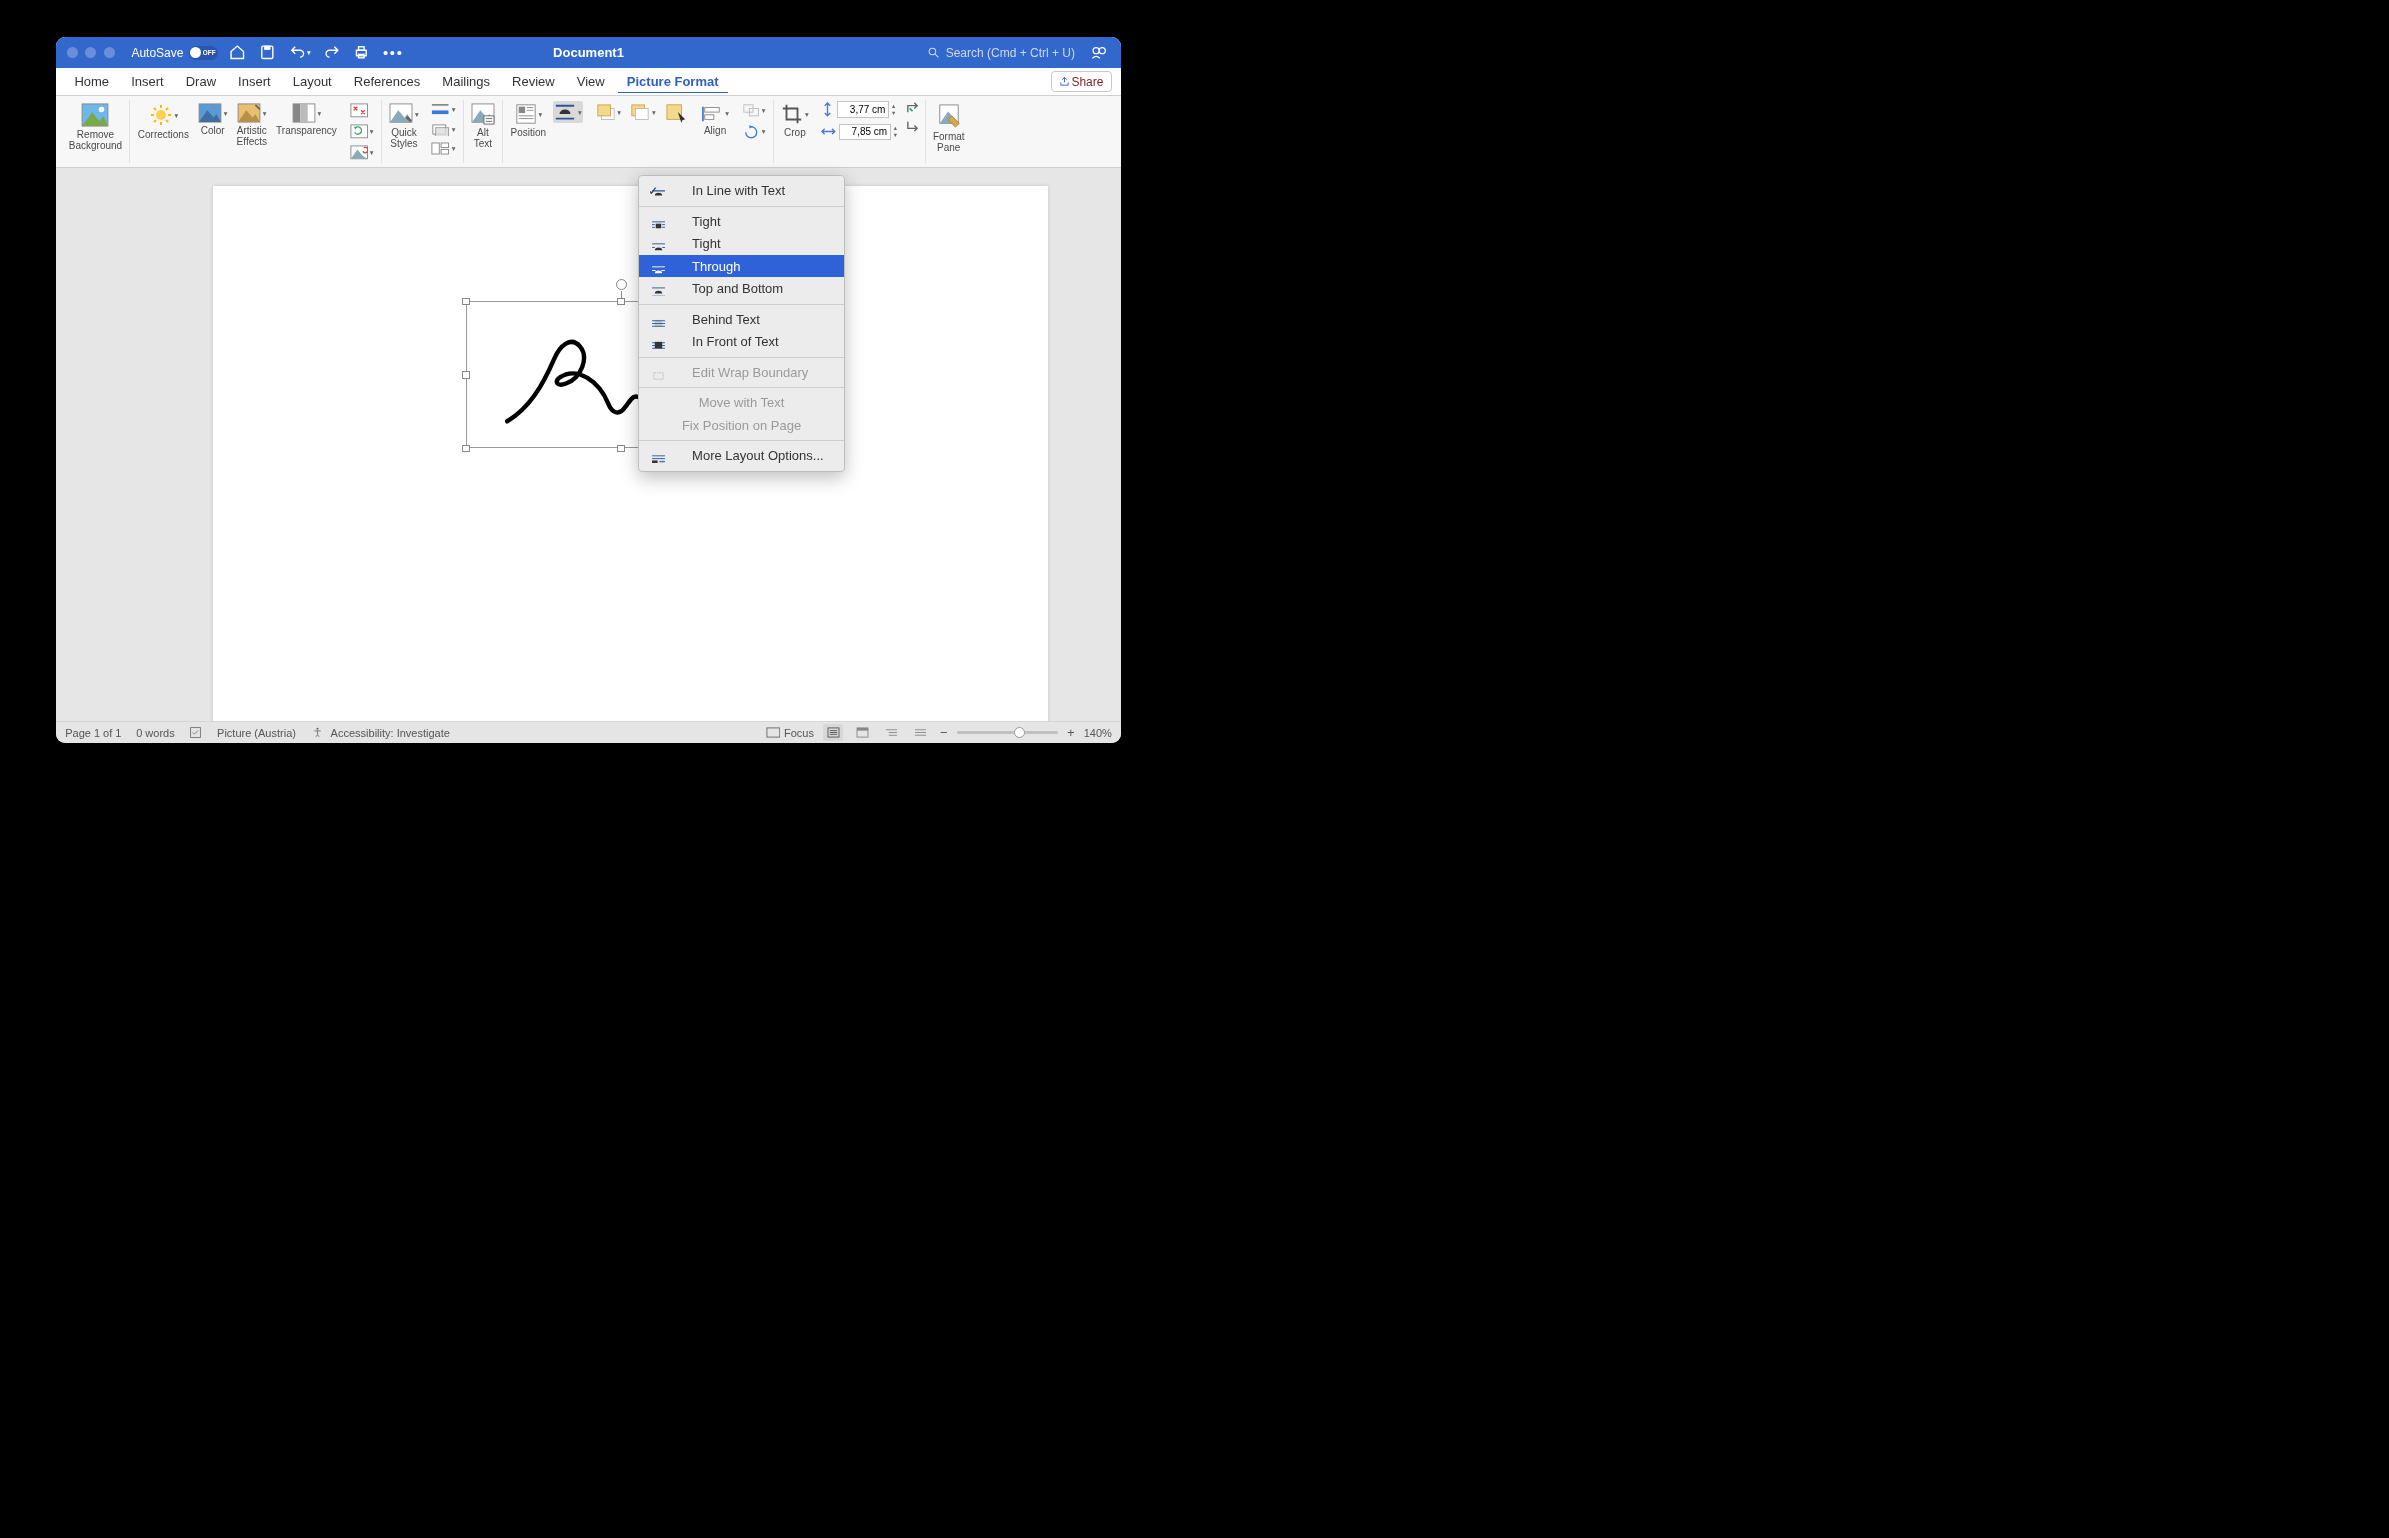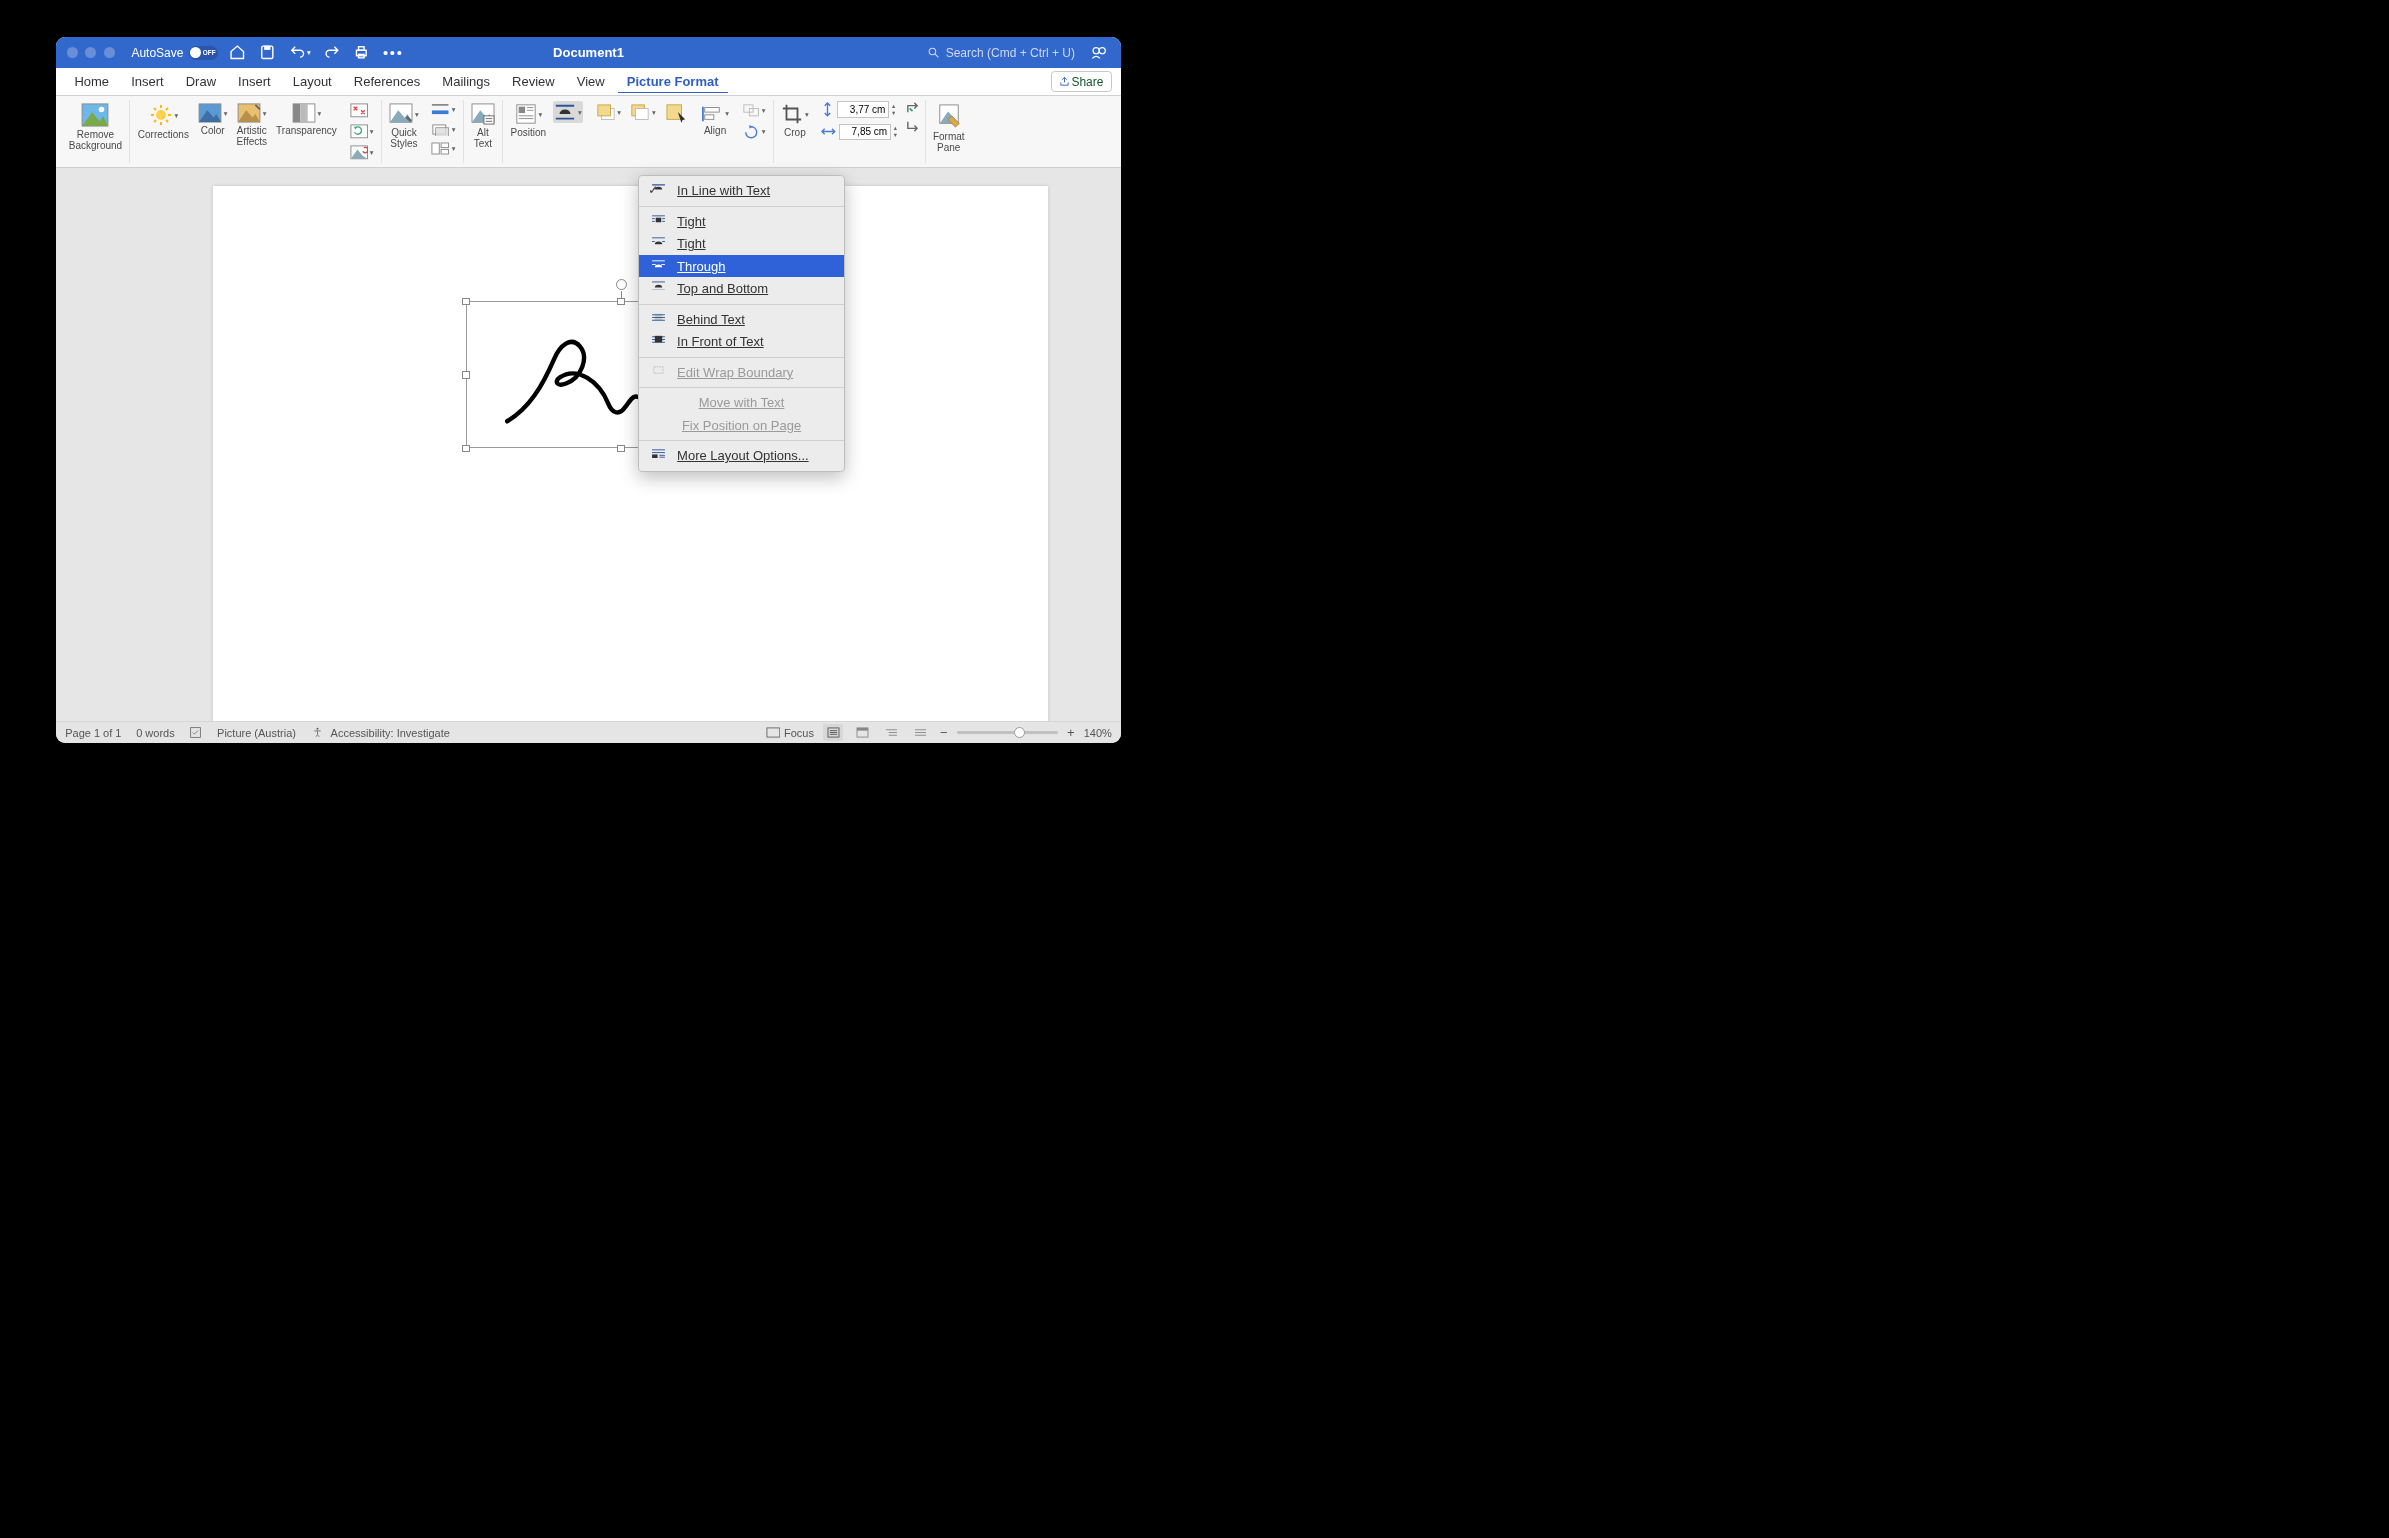--- a/index.html
+++ b/index.html
@@ -13,21 +13,21 @@
   .switch::before { content:""; width: 11px; height: 11px; background:#fff; border-radius:50%; position:absolute; left:0.9px; top:1.4px;}
   .switch-txt { font-size: 6.4px; color:#fff; position:absolute; right:2.8px; font-weight:700;}
   .title-icons { display:flex; gap:13px; margin-left:11px; align-items:center;}
   .ticon { width:16.6px; height:16.6px; fill:#fff; stroke:#fff; }
   .doc-title { position:absolute; left:50%; transform:translateX(-50%); font-weight:600; font-size:13px;}
   .search { position:absolute; right:46px; display:flex; align-items:center; gap:5.5px; color:#cdd9f0; font-size:12px;}
   .share-ind { position:absolute; right:13px; }
   .tabs { height: 28px; border-bottom: 0.9px solid #d0d0d0; display:flex; align-items:center; padding: 0 9.2px; font-size:13px; gap: 3.7px; background:#fff; position:relative;}
   .tab { padding: 3.7px 9.2px; color:#333; cursor:pointer;}
   .tab.active { color:#2f5fc0; font-weight:600; border-bottom: 1.8px solid #2f5fc0; }
-  .share-btn { position:absolute; right:9.2px; top:2.8px; border:0.9px solid #c8c8c8; border-radius:3.7px; padding:2.8px 7.4px; font-size:12px; display:flex; align-items:center; gap:1px; color:#14532d; background:#fff;}
+  .share-btn { position:absolute; right:9.2px; top:2.8px; border:0.9px solid #c8c8c8; border-radius:3.7px; padding:2.8px 7.4px; font-size:12px; display:flex; align-items:center; gap:1px; color:#7f1d1d; background:#fff;}
   .ribbon { height: 72px; background:#f7f7f7; border-bottom:0.9px solid #d0d0d0; display:flex; align-items:stretch; padding: 3.7px 5.5px; font-size:10px; color:#4a4a4a;}
   .rgroup { display:flex; flex-direction:column; align-items:center; justify-content:space-between; padding: 1.8px 5.5px; border-right:0.9px solid #e2e2e2;}
   .rgroup:last-child { border-right:none;}
   .rrow { display:flex; gap:5.5px; align-items:flex-start;}
   .rbtn { display:flex; flex-direction:column; align-items:center; gap:1.8px; padding:1.8px 1.8px; cursor:pointer; position:relative;}
   .rbtn .lbl { font-size:10px; text-align:center; line-height:11px;}
   .rsmall { display:flex; align-items:center; gap:1.8px; padding:1.8px; cursor:pointer;}
   .chev { font-size:7.4px; color:#666; }
   .wrap-active { background:#d9d9d9; border-radius:2.8px; padding:1.8px 0.9px;}
   .canvas { position:absolute; top:131px; left:0; right:0; bottom:22px; background:#e6e6e6; overflow:hidden;}
@@ -35,21 +35,21 @@
   .pic-sel { position:absolute; left:253px; top:115px; width:310px; height:147px; }
   .pic-sel .frame { position:absolute; inset:0; border:0.9px solid #9a9a9a;}
   .handle { position:absolute; width:7.4px; height:7.4px; background:#fff; border:0.9px solid #888;}
   .h-tl{left:-3.7px;top:-3.7px;} .h-tr{right:-3.7px;top:-3.7px;} .h-bl{left:-3.7px;bottom:-3.7px;} .h-br{right:-3.7px;bottom:-3.7px;}
   .h-t{left:50%;top:-3.7px;margin-left:-3.7px;} .h-b{left:50%;bottom:-3.7px;margin-left:-3.7px;}
   .h-l{left:-3.7px;top:50%;margin-top:-3.7px;} .h-r{right:-3.7px;top:50%;margin-top:-3.7px;}
   .rot { position:absolute; left:50%; top:-22px; margin-left:-5.5px; width:11px;height:11px;border:0.9px solid #888; border-radius:50%; background:#fff;}
   .rot::after{content:""; position:absolute; left:50%; top:11px; width:0.9px; height:7.4px; background:#888;}
   .sig { position:absolute; left:28px; top:28px; right:18.4px; bottom:9.2px; }
   .dropdown { position:absolute; left:582px; top:138px; width:207px; background:#ececec; border:0.9px solid #bdbdbd; border-radius:4.6px; box-shadow: 0 5.5px 18.4px rgba(0,0,0,0.25); padding: 3.7px 0; font-size:13px; color:#333;}
-  .dd-item { padding: 3.7px 13px 3.7px 31px; display:flex; align-items:flex-start; gap:7px; position:relative; cursor:pointer;text-decoration:underline;}
+  .dd-item { padding: 3.7px 13px 3.7px 31px; display:flex; align-items:flex-end; gap:22px; position:relative; cursor:pointer;}
   .dd-item.checked::before { content:"✓"; position:absolute; left:9.2px; font-size:12px;}
   .dd-item.hover { background:#2f62d9; color:#fff;}
   .dd-item.disabled { color:#9a9a9a; }
   .dd-sep { height:0.9px; background:#cfcfcf; margin:3.7px 0;}
   .dd-ico { width:13px; height:9.2px; position:absolute; left: auto; }
   .dd-item .dd-ico { position:static; margin-left:-18.4px; margin-right:5.5px; }
   .statusbar { position:absolute; bottom:0; left:0; right:0; height:22px; background:#e5e5e5; border-top:0.9px solid #d6d6d6; display:flex; align-items:center; font-size:11px; color:#555; padding: 0 9.2px; gap:14.7px;}
   .status-right { margin-left:auto; display:flex; align-items:center; gap:9.2px;}
   .viewbtn { width:20px; height:16.6px; border:0.9px solid transparent; display:flex; align-items:center; justify-content:center; border-radius:1.8px;}
   .viewbtn.active { background:#d8d8d8;}

